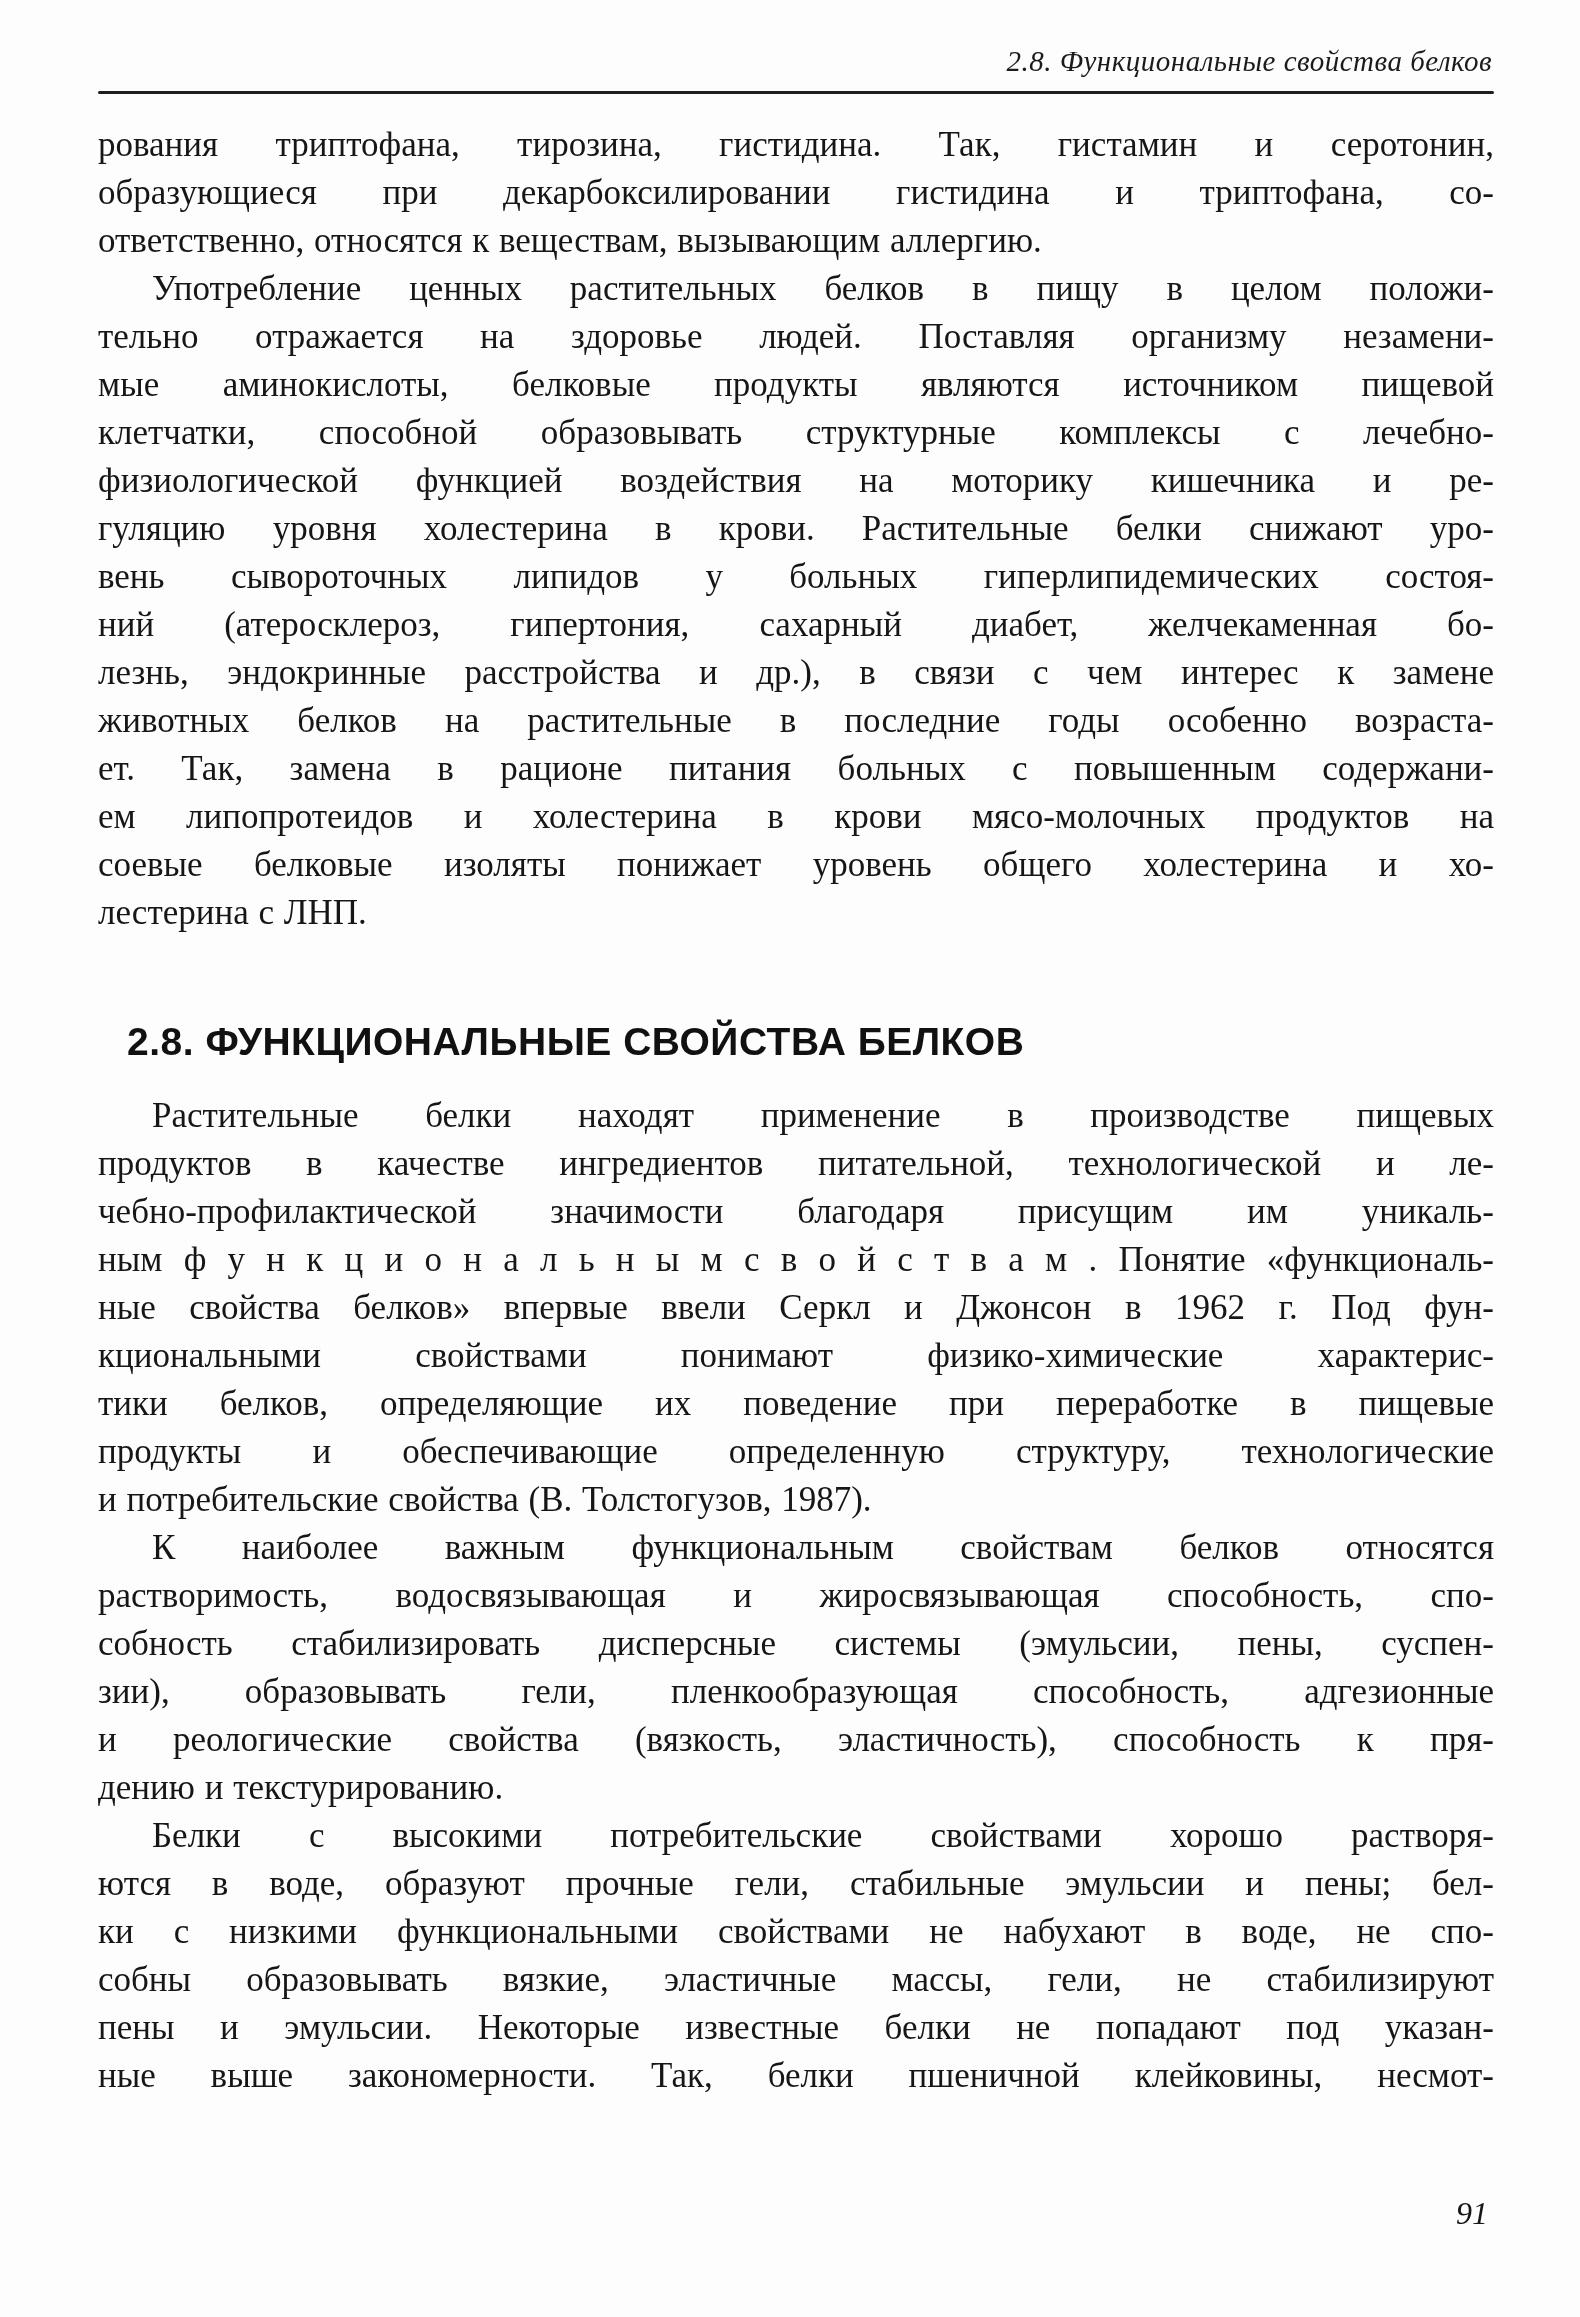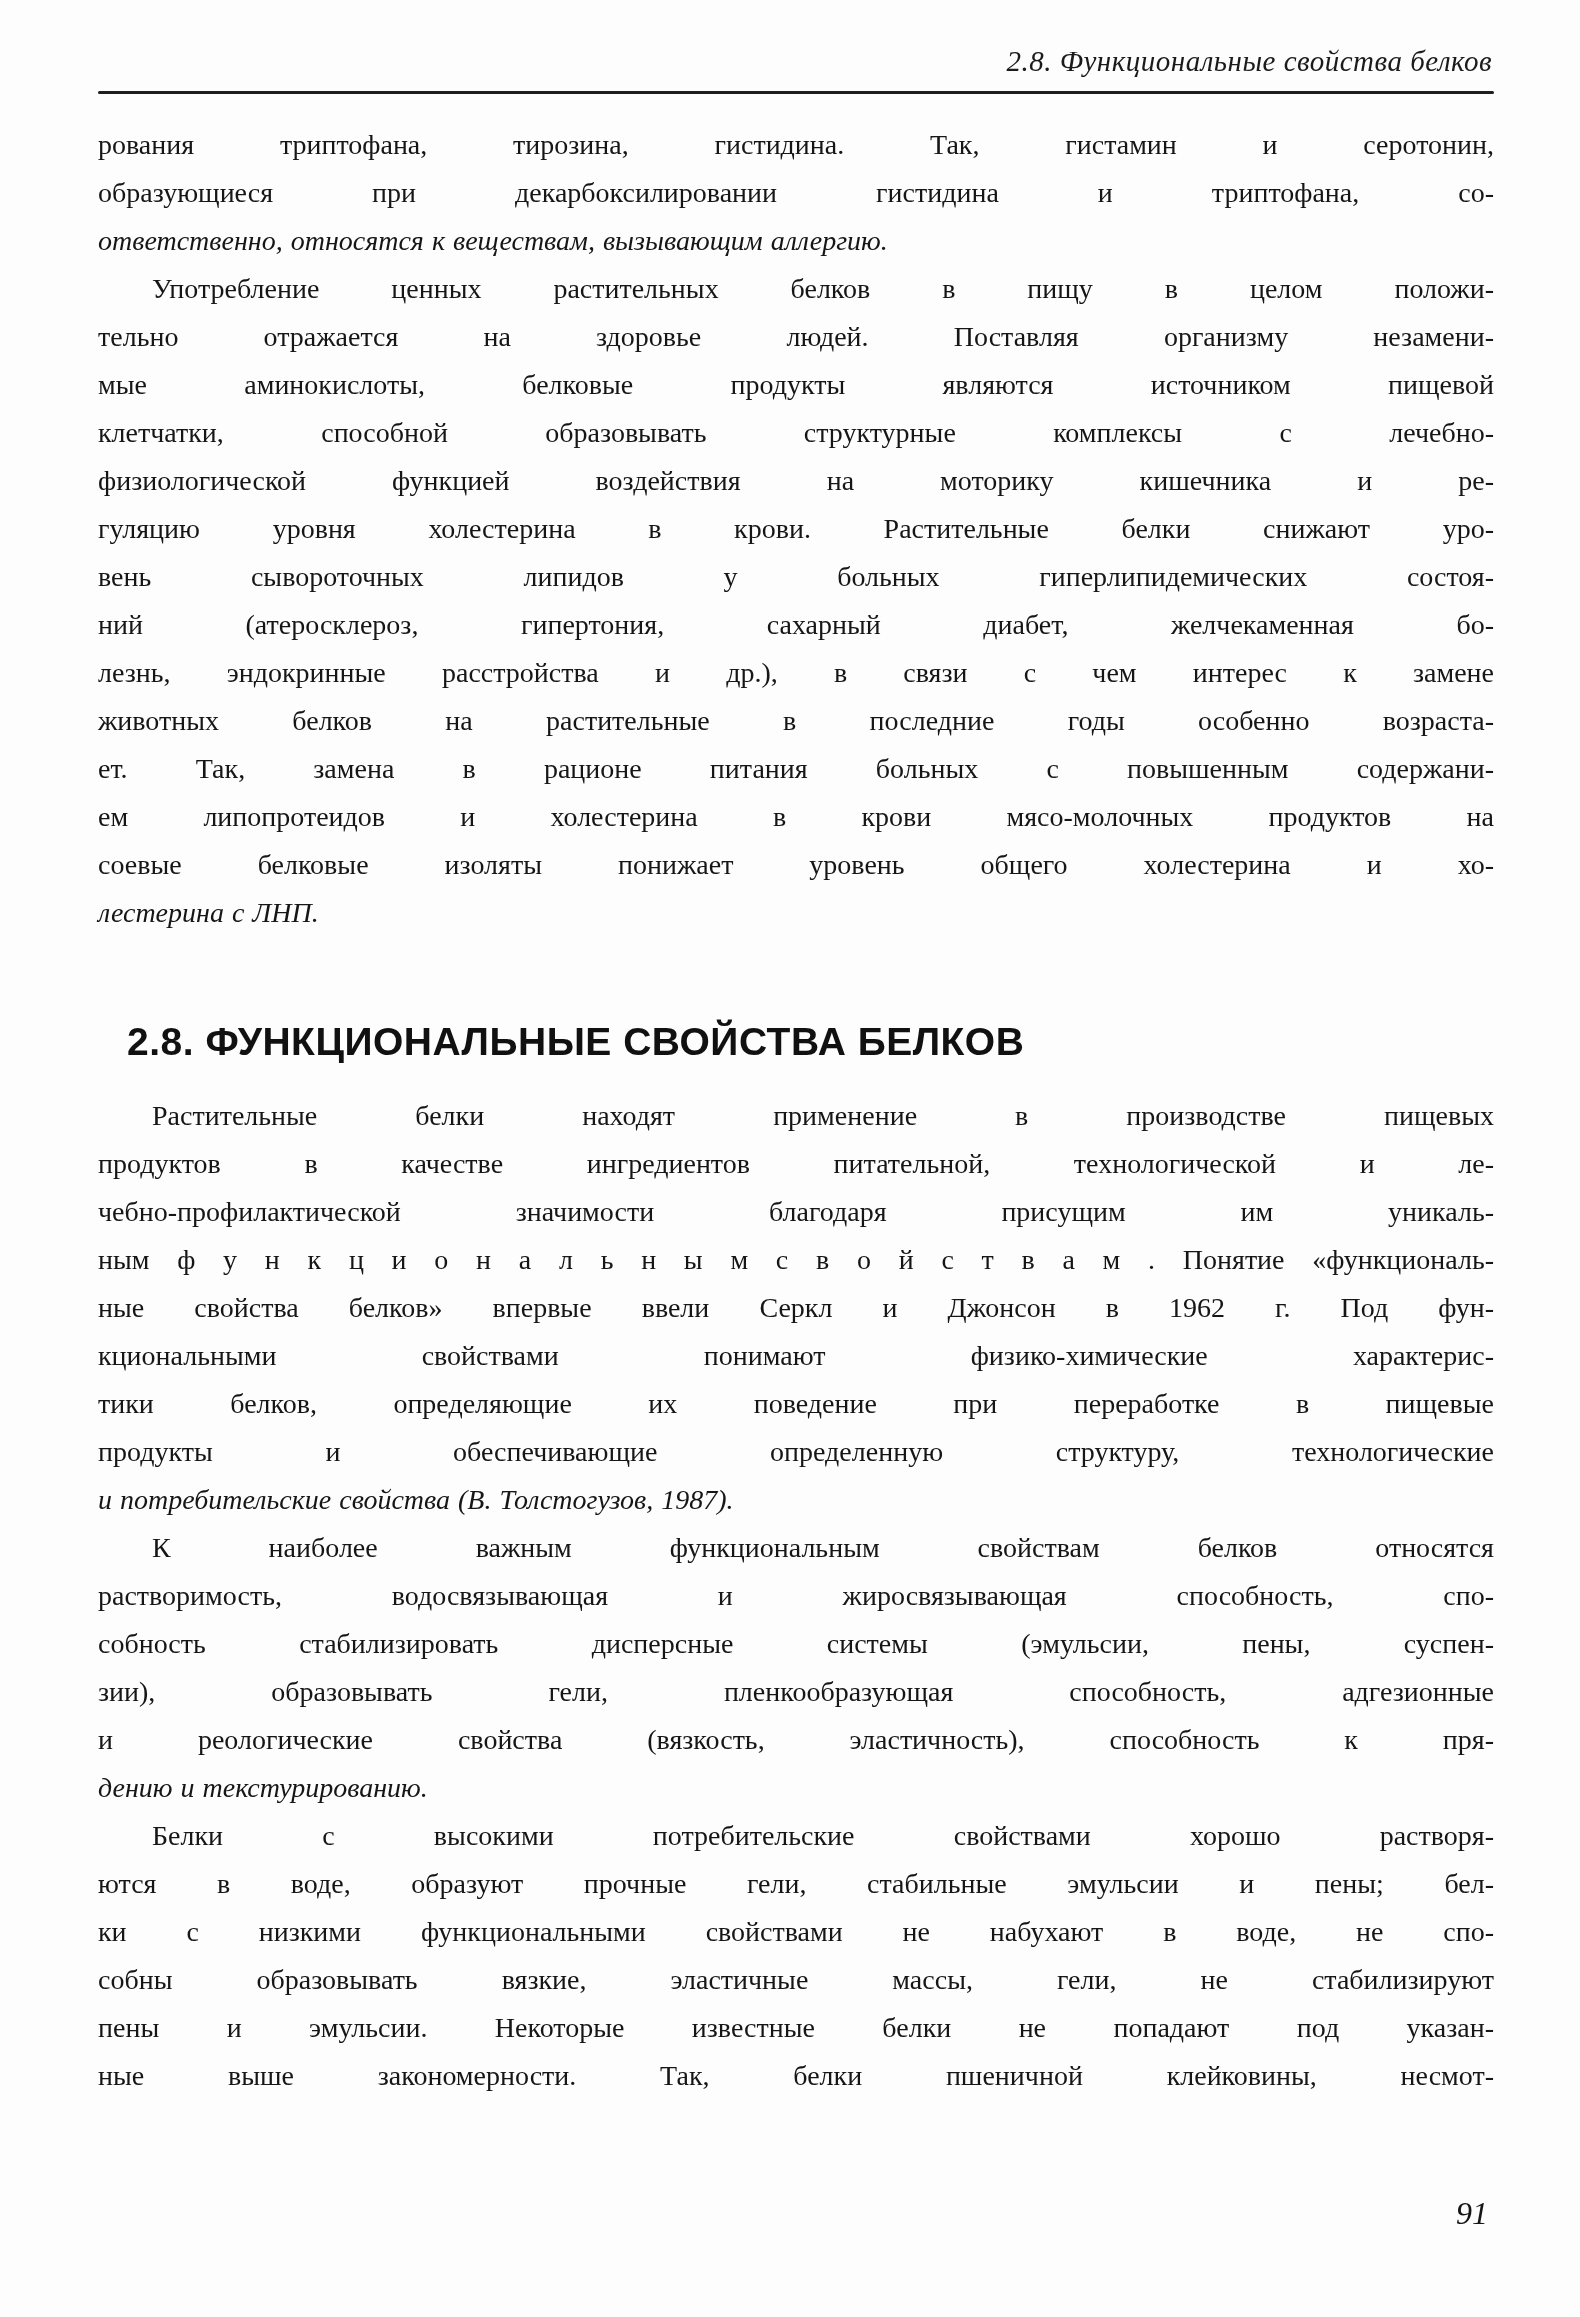--- a/index.html
+++ b/index.html
@@ -28,33 +28,33 @@
     padding-right: 1.9px;
   }
   .head-rule {
     margin-top: 13.4px;
     height: 0;
     border-bottom: 3.8px solid #1e1e1e;
     border-radius: 1.9px;
   }
   .body-text {
     margin-top: 27px;
-    font-size: 28px;
+    font-size: 35px;
   }
   .paragraph { margin: 0; }
   .line {
     height: 48px;
     line-height: 48px;
     text-align: justify;
     text-align-last: justify;
     white-space: normal;
     word-spacing: 1px;
   }
   .line.indent { text-indent: 54px; }
-  .line.para-end { text-align-last: left; font-style: italic; }
+  .line.para-end { text-align-last: left; }
   .section-heading {
     font-family: "Liberation Sans", "DejaVu Sans", sans-serif;
     font-weight: 700;
     font-size: 39px;
     line-height: 46px;
     letter-spacing: 0.5px;
     color: #111;
     margin: 82px 0 0 29px;
   }
   .after-heading { }

